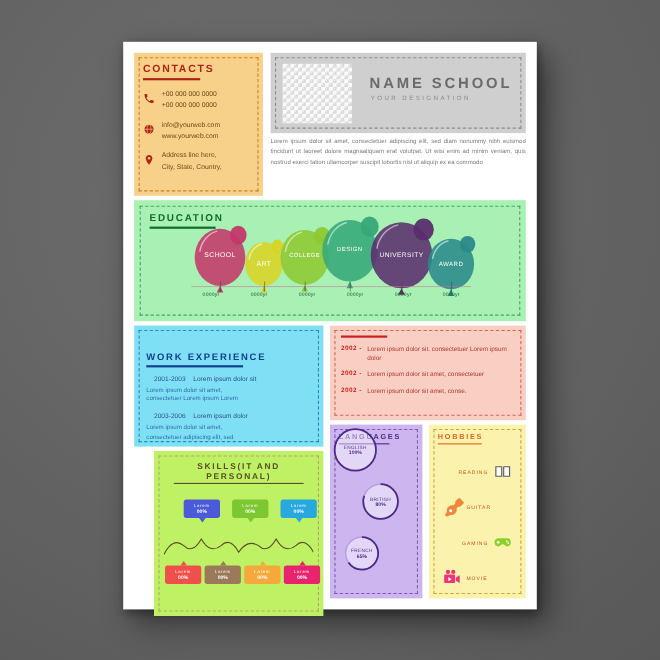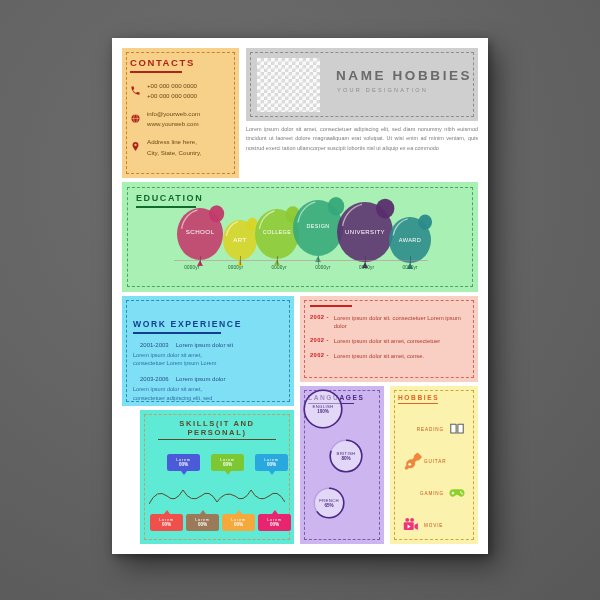--- a/index.html
+++ b/index.html
@@ -66,21 +66,21 @@
   
   #awards{left:178px;top:248px;width:178px;height:86px;background:#f9cfc4;padding:9px 10px;}
   #awards .dashin{position:absolute;left:4px;top:4px;right:4px;bottom:4px;border:1px dashed #d4675a;}
   #awards h3{margin:0 0 3px 0;font-size:8.6px;color:#cc2020;position:relative;z-index:2;}
   #awards .rule{width:42px;height:1.5px;background:#cc2020;margin-bottom:7px;position:relative;z-index:2;}
   .aw{display:flex;gap:5px;margin-bottom:6px;position:relative;z-index:2;}
   .ay{font-size:5.8px;font-weight:bold;color:#cc2020;flex:0 0 auto;letter-spacing:.4px;}
   .at{font-size:5.8px;line-height:1.55;color:#b03a2e;}
 
   
-  #skills{left:18px;top:362px;width:154px;height:134px;background:#5eead4;padding:9px;}
+  #skills{left:18px;top:362px;width:154px;height:150px;background:#bef264;padding:9px;}
   #skills .dashin{position:absolute;left:4px;top:4px;right:4px;bottom:4px;border:1px dashed #b9a271;}
   #skills h3{margin:0 0 2px 0;font-size:7.6px;color:#5c4a2a;position:relative;z-index:2;text-align:center;}
   #skills .rule{width:118px;height:1.3px;background:#5c4a2a;margin:0 auto 6px;position:relative;z-index:2;}
   .skwrap{position:relative;z-index:2;height:104px;}
   .zig{position:absolute;left:0;top:38px;width:136px;height:26px;}
   .tag{position:absolute;width:33px;border-radius:2.5px;text-align:center;padding:3px 0 4px;}
   .tag .l{font-size:3.9px;color:#fff;letter-spacing:.7px;}
   .tag .p{font-size:4.6px;color:#fff;font-weight:bold;}
   .tag:after{content:"";position:absolute;left:50%;margin-left:-3px;border-left:3px solid transparent;border-right:3px solid transparent;}
   .tag.up:after{top:100%;border-top:4px solid currentColor;}
@@ -155,21 +155,21 @@
        <span class="ctxt">
          <span>Address line here,</span><br>
          <span>City, State, Country,</span>
        </span>
      </div>
    </div>
 
    <div class="panel" id="headerbox">
      <div class="dashin"></div>
      <div class="photo"></div>
-     <div class="nm">NAME HOBBIES</div>
+     <div class="nm">NAME SCHOOL</div>
      <div class="dsg">YOUR DESIGNATION</div>
    </div>
 
    <div class="panel" id="about">
      <p>Lorem ipsum dolor sit amet, consectetuer adipiscing elit, sed diam nonummy nibh euismod tincidunt ut laoreet dolore magnaaliquam erat volutpat. Ut wisi enim ad minim veniam, quis nostrud exerci tation ullamcorper suscipit lobortis nisl ut aliquip ex ea commodo</p>
    </div>
 
    <div class="panel" id="education">
      <div class="dashin"></div>
      <h3 class="hd">EDUCATION</h3>

